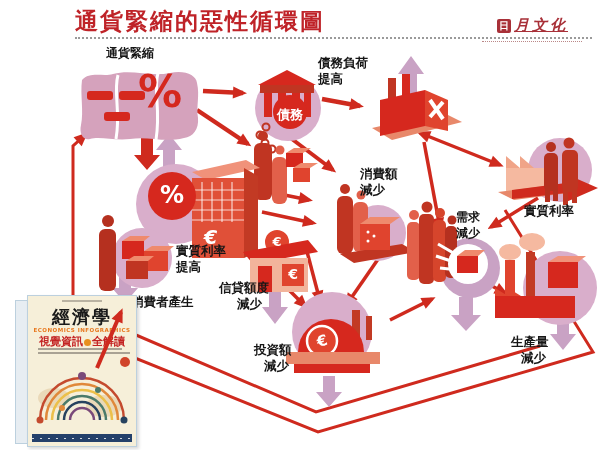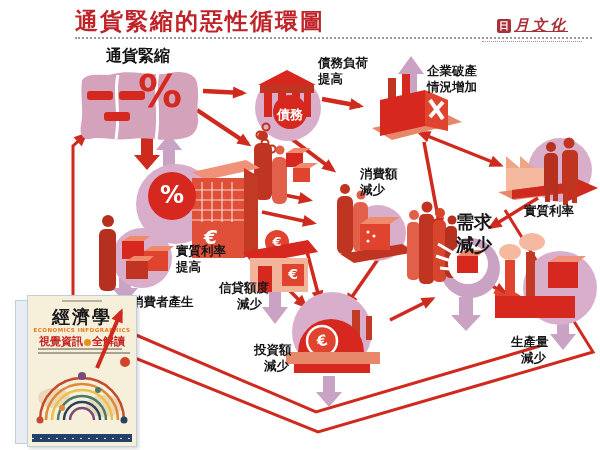--- a/index.html
+++ b/index.html
@@ -250,31 +250,27 @@
   </svg>
 
   <div id="page-title">通貨緊縮的惡性循環圖</div>
   <div id="title-rule"></div>
   <div id="logo">
     <span class="seal">日</span>
     <span class="script">月文化</span>
   </div>
   <div id="logo-rule"></div>
 
-  <div class="lbl" style="left:106px;top:46px;font-size:16px">
+  <div class="lbl" style="left:106px;top:46px;font-size:12px">
     <div>通貨緊縮</div>
   </div>
   <div class="lbl" style="left:318px;top:55px">
     <div>債務負荷</div>
     <div>提高</div>
   </div>
-  <div class="lbl" style="left:427px;top:63px">
-    <div>企業破產</div>
-    <div>情況增加</div>
-  </div>
   <div class="lbl" style="left:176px;top:243px">
     <div>實質利率</div>
     <div>提高</div>
   </div>
   <div class="lbl" style="left:360px;top:166px">
     <div>消費額</div>
     <div>減少</div>
   </div>
   <div class="lbl" style="left:524px;top:203px">
     <div>實質利率</div>
@@ -283,21 +279,21 @@
     <div>信貸額度</div>
     <div class="in18">減少</div>
   </div>
   <div class="lbl" style="left:131px;top:294px">
     <div>消費者產生</div>
   </div>
   <div class="lbl" style="left:254px;top:342px">
     <div>投資額</div>
     <div class="in10">減少</div>
   </div>
-  <div class="lbl" style="left:456px;top:210px;font-size:18px">
+  <div class="lbl" style="left:456px;top:210px;font-size:12px">
     <div>需求</div>
     <div>減少</div>
   </div>
   <div class="lbl" style="left:511px;top:334px">
     <div>生產量</div>
     <div class="in10">減少</div>
   </div>
 
   <div class="sym" style="left:138px;top:66px;font-size:44px;color:#d5281e">%</div>
   <div class="sym" style="left:156px;top:181px;width:32px;text-align:center;font-size:24px;color:#fff">%</div>

